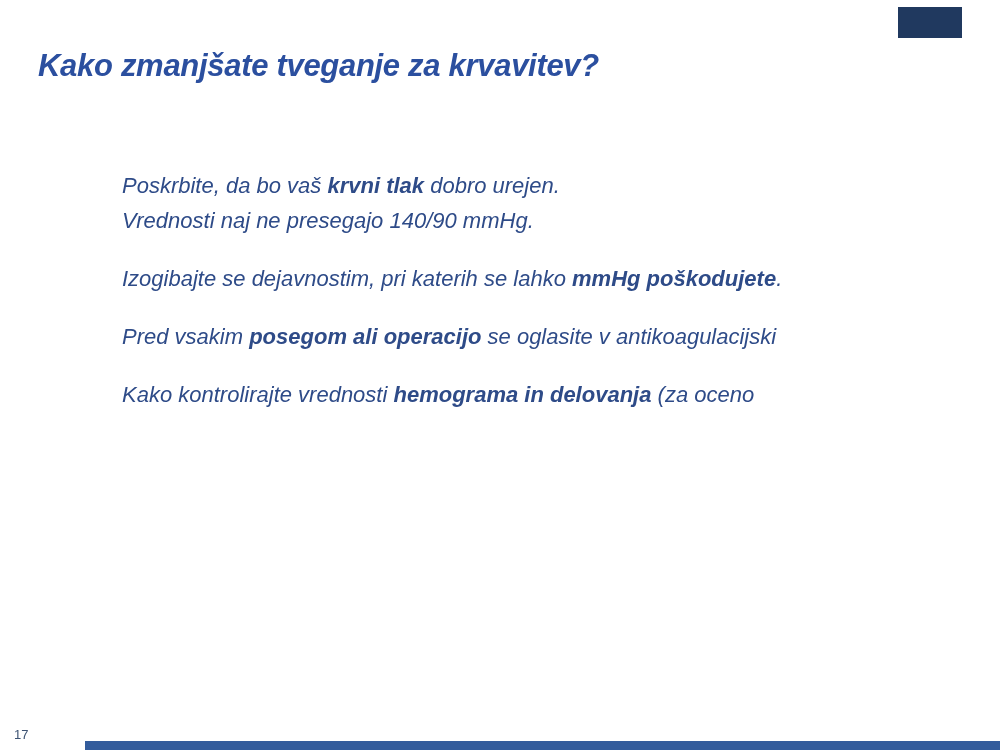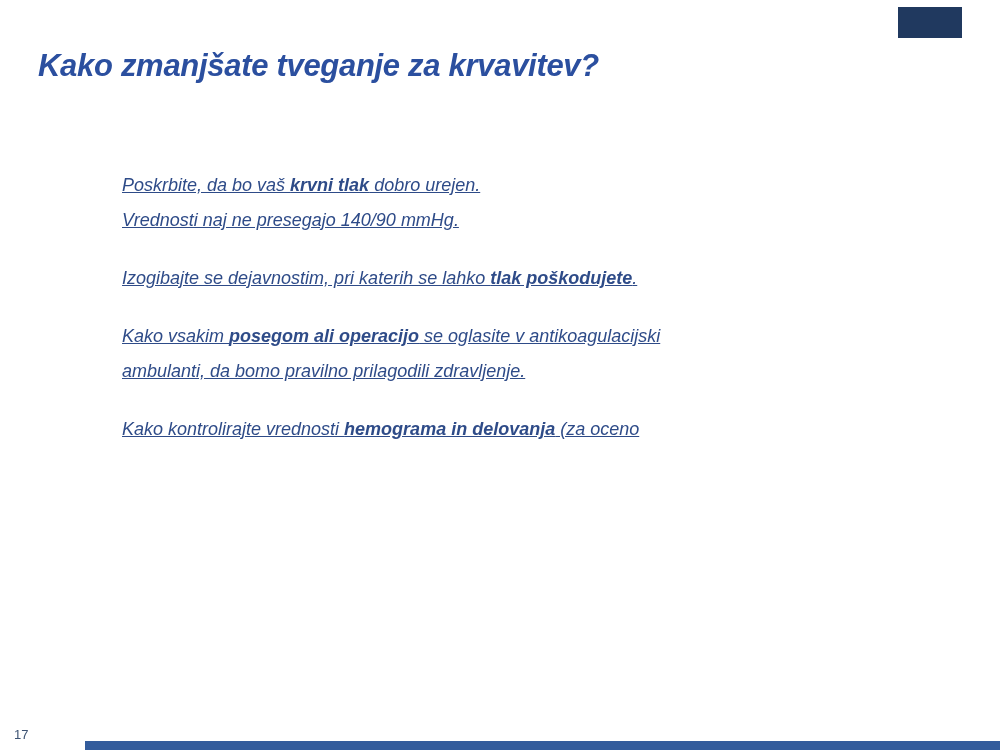--- a/index.html
+++ b/index.html
@@ -32,23 +32,22 @@
     font-size:31px;
     letter-spacing:-0.3px;
     color:var(--title);
     white-space:nowrap;
   }
   .content{
     position:absolute;
     left:122px;top:168px;
     width:820px;
     font-style:italic;
-    font-size:18px;
+    font-size:22px;
     color:var(--body);
-    text-decoration:underline;
   }
   .para{margin:0 0 23px 0;}
   .line{line-height:35px;white-space:nowrap;}
   .b{font-weight:bold;}
   .page-number{
     position:absolute;
     left:14px;top:727px;
     font-size:13px;
     font-style:normal;
     color:var(--page-number);
@@ -71,26 +70,25 @@
   <h1 class="slide-title" style="margin:0;">Kako zmanjšate tveganje za krvavitev?</h1>
 
   <div class="content">
 
     <div class="para">
       <div class="line"><span>Poskrbite, da bo vaš </span><span class="b">krvni tlak</span><span> dobro urejen.</span></div>
       <div class="line"><span>Vrednosti naj ne presegajo 140/90 mmHg.</span></div>
     </div>
 
     <div class="para">
-      <div class="line"><span>Izogibajte se dejavnostim, pri katerih se lahko </span><span class="b">tlak poškodujete</span><span>.</span></div>
+      <div class="line"><span>Izogibajte se dejavnostim, pri katerih se lahko </span><span class="b">mmHg poškodujete</span><span>.</span></div>
     </div>
 
     <div class="para">
-      <div class="line"><span>Kako vsakim </span><span class="b">posegom ali operacijo</span><span> se oglasite v antikoagulacijski</span></div>
-      <div class="line"><span>ambulanti, da bomo pravilno prilagodili zdravljenje.</span></div>
+      <div class="line"><span>Pred vsakim </span><span class="b">posegom ali operacijo</span><span> se oglasite v antikoagulacijski</span></div>
     </div>
 
     <div class="para">
       <div class="line"><span>Kako kontrolirajte vrednosti </span><span class="b">hemograma in delovanja</span><span> (za oceno</span></div>
     </div>
 
   </div>
 
   <div class="page-number">17</div>
 

